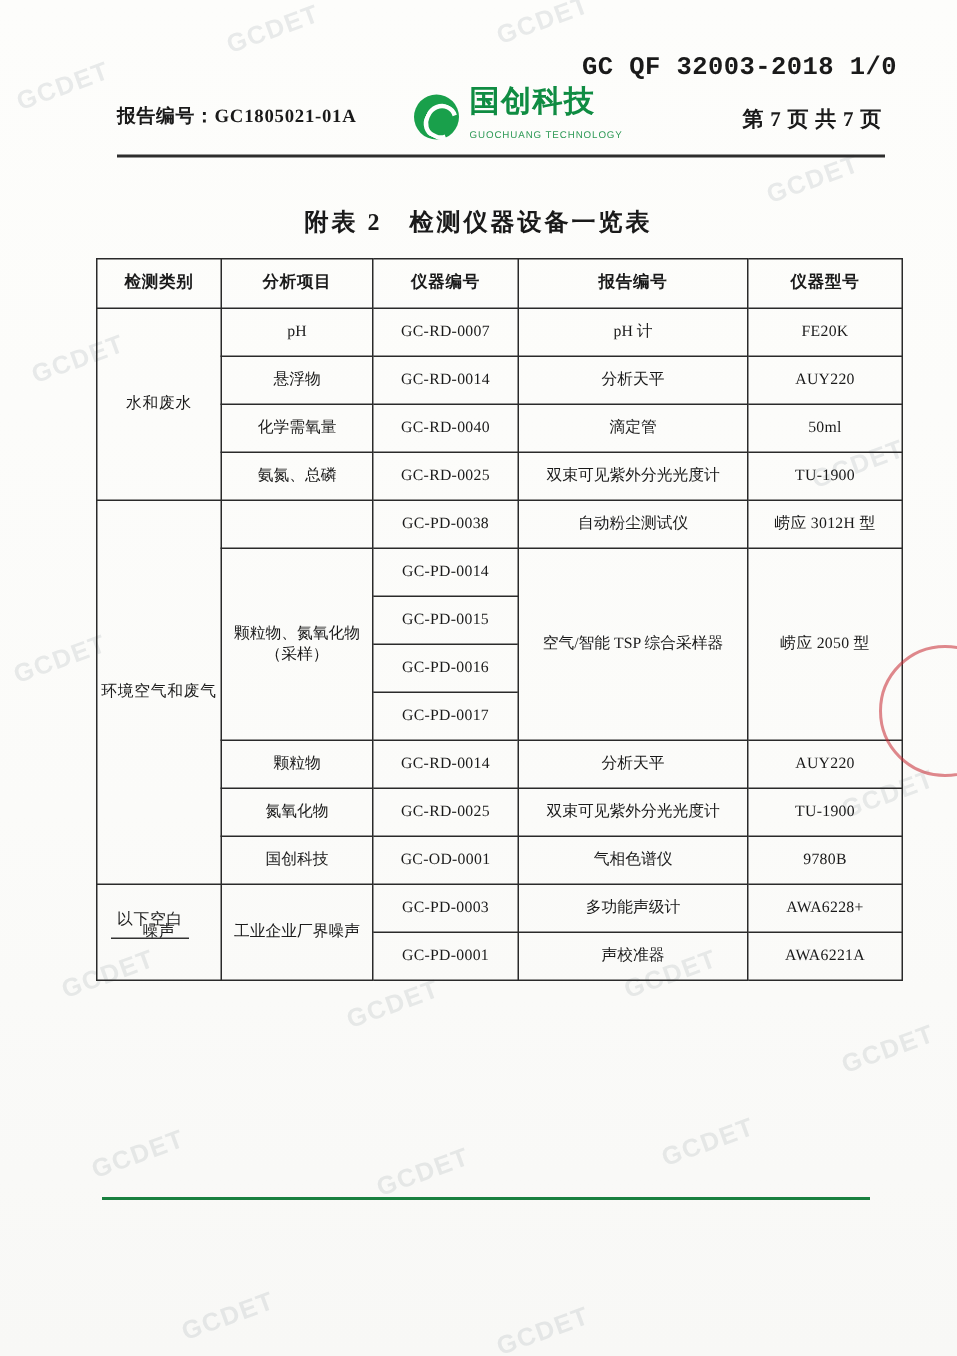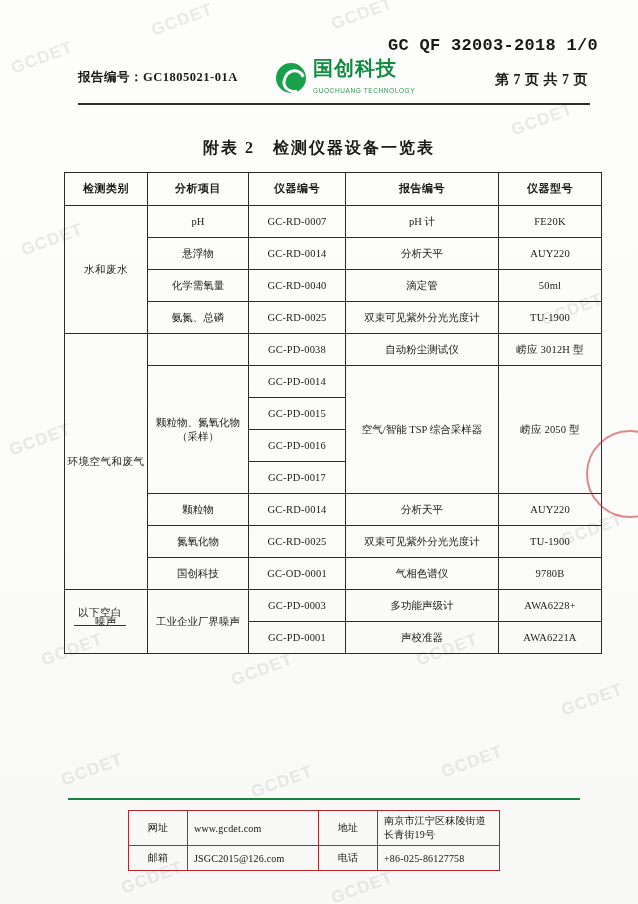--- a/index.html
+++ b/index.html
@@ -359,30 +359,14 @@
     </tbody>
   </table>
 
   <div class="blank-note">以下空白</div>
   <div class="blank-rule"></div>
 
   <div class="stamp"></div>
 
   <div class="ftr-rule"></div>
 
-  <table class="ftr">
-    <tbody>
-      <tr>
-        <td class="lbl">网址</td>
-        <td class="val" style="width:118px">www.gcdet.com</td>
-        <td class="lbl">地址</td>
-        <td class="val">南京市江宁区秣陵街道长青街19号</td>
-      </tr>
-      <tr>
-        <td class="lbl">邮箱</td>
-        <td class="val">JSGC2015@126.com</td>
-        <td class="lbl">电话</td>
-        <td class="val">+86-025-86127758</td>
-      </tr>
-    </tbody>
-  </table>
 
 </div>
 
 </body></html>

